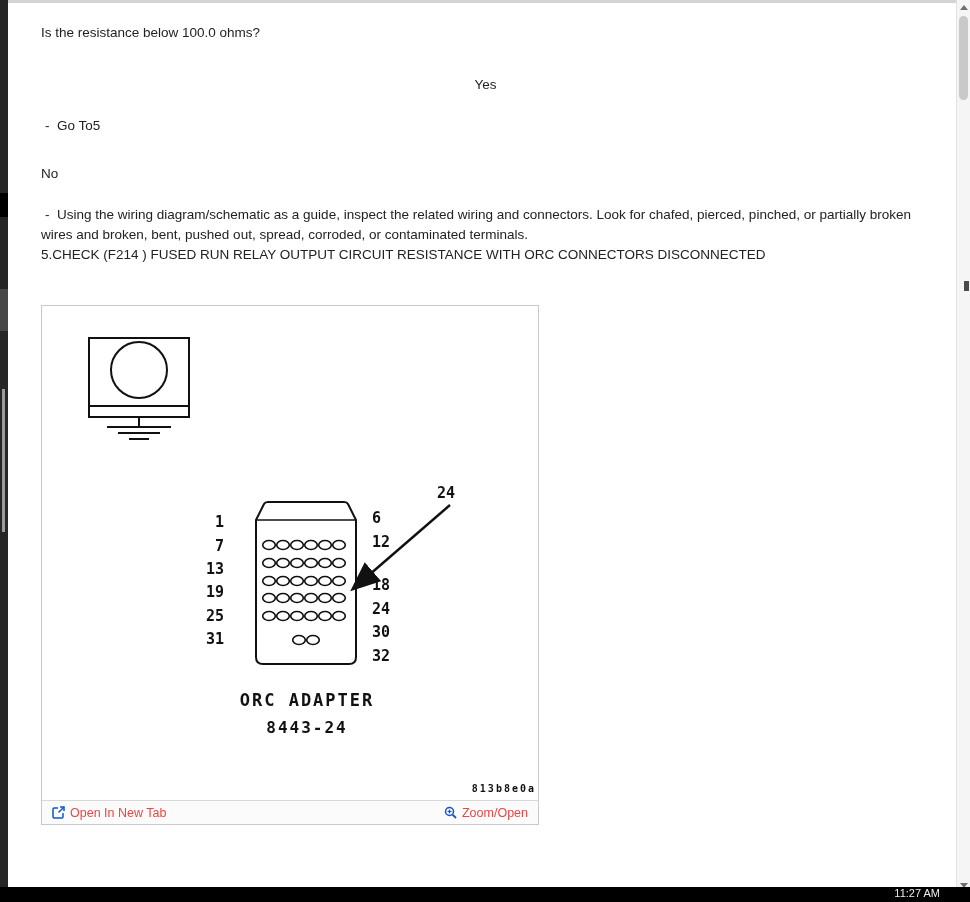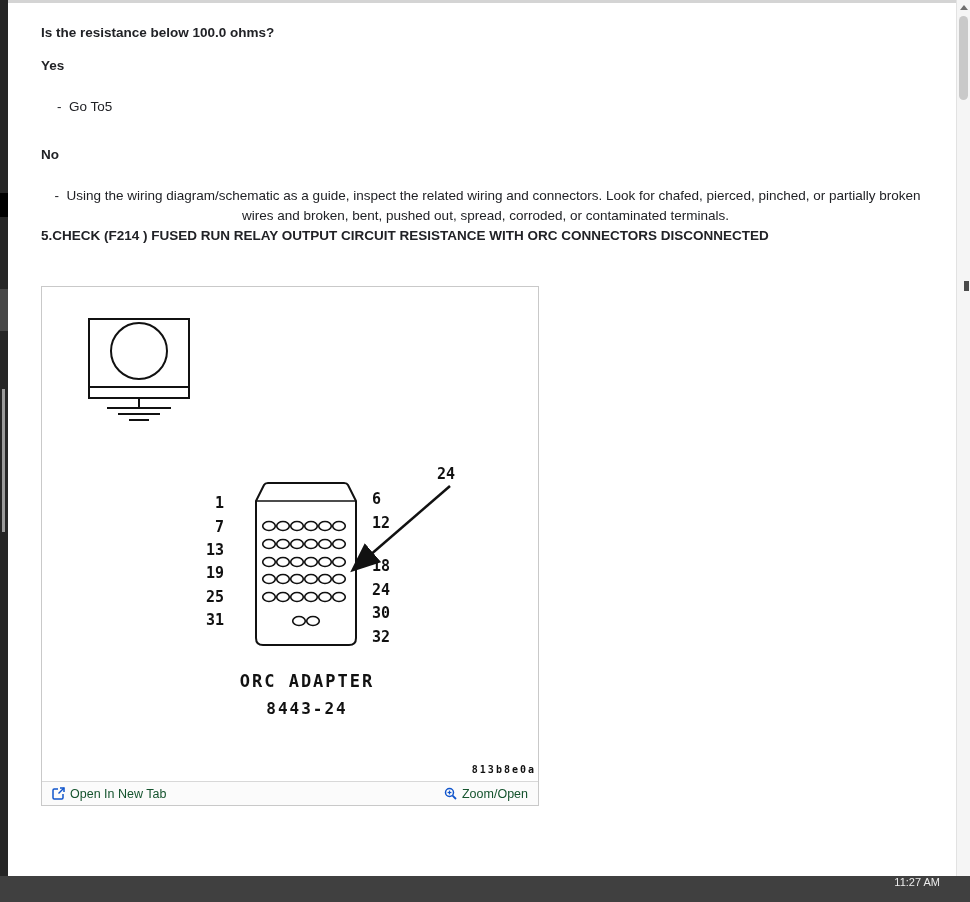--- a/index.html
+++ b/index.html
@@ -10,55 +10,55 @@
 
   
   .left-strip { position:absolute; left:0; top:0; width:8px; height:892px; background:#262626; z-index:4; }
   .ls-black { position:absolute; left:0; top:193px; width:8px; height:24px; background:#000; }
   .ls-light { position:absolute; left:0; top:289px; width:8px; height:42px; background:#474747; }
   .ls-thumb { position:absolute; left:2px; top:389px; width:3px; height:143px; background:#9b9b9b; }
 
   
   .doc { position:absolute; left:10px; top:0; width:946px; padding:0 26px 0 31px; z-index:1; }
   .doc p { font-size:13.5px; line-height:20px; color:#212226; }
-  .bold { font-weight:bold; color:#1c1d20; }
+  .bold { font-weight:normal; color:#1c1d20; }
   .q { margin-top:23px; }
-  .lbl-yes { margin-top:13px; }
+  .lbl-yes { margin-top:32px;text-align:center; }
   .lbl-no { margin-top:28px; }
   .step { white-space:pre-wrap; text-indent:4px; }
-  .step-goto { margin-top:21px;margin-left:12px; }
-  .step-1 { margin-top:21px;text-align:center; }
+  .step-goto { margin-top:21px; }
+  .step-1 { margin-top:21px; }
   .heading5 { }
   a.doclink { color:#2057c7; text-decoration:none; cursor:pointer; }
 
   
   .figure { margin-top:40px; width:498px; height:520px; border:1px solid #c9c9c9; position:relative; background:#fff; }
   .fig-canvas { display:block; }
   .fig-footer { position:absolute; left:0; right:0; bottom:0; height:24px; border-top:1px solid #d8d8d8;
                 background:#fbfbfb; display:flex; align-items:center; justify-content:space-between; padding:0 10px; }
-  a.figlink { display:flex; align-items:center; gap:5px; color:#14532d; font-size:12.5px; text-decoration:none; cursor:pointer; }
+  a.figlink { display:flex; align-items:center; gap:5px; color:#ef4444; font-size:12.5px; text-decoration:none; cursor:pointer; }
   a.figlink svg { flex:0 0 auto; }
 
   
   .pin, .callout { font-family:"DejaVu Sans Mono", monospace; font-weight:bold; font-size:15px; fill:#111; }
   .cap1 { font-family:"DejaVu Sans Mono", monospace; font-weight:bold; font-size:17px; letter-spacing:2px; fill:#111; }
   .cap2 { font-family:"DejaVu Sans Mono", monospace; font-weight:bold; font-size:16px; letter-spacing:2px; fill:#111; }
   .wm   { font-family:"DejaVu Sans Mono", monospace; font-weight:bold; font-size:10px; letter-spacing:2px; fill:#111; }
 
   
   .scrollbar { position:absolute; right:0; top:0; width:14px; height:892px; background:#f5f5f5; border-left:1px solid #e2e2e2; z-index:5; }
   .sb-btn { position:absolute; left:0; width:13px; height:14px; display:flex; align-items:center; justify-content:center; }
   .sb-up { top:0; } .sb-down { bottom:0; }
   .tri-up { width:0; height:0; border-left:4px solid transparent; border-right:4px solid transparent; border-bottom:5px solid #6f6f6f; }
   .tri-down { width:0; height:0; border-left:4px solid transparent; border-right:4px solid transparent; border-top:5px solid #6f6f6f; }
   .sb-thumb { position:absolute; left:2px; top:16px; width:9px; height:84px; background:#c9c9c9; border-radius:5px; }
   .sb-mark { position:absolute; right:1px; top:281px; width:5px; height:10px; background:#4a4a4a; }
 
   
-  .taskbar { position:absolute; left:0; bottom:0; width:970px; height:26px; background:#404040; overflow:hidden; z-index:6; }
+  .taskbar { position:absolute; left:0; bottom:0; width:970px; height:15px; background:#000000; overflow:hidden; z-index:6; }
   .clock { position:absolute; right:30px; top:1px; color:#ececec; font-size:11px; line-height:11px; }
 </style>
 </head>
 <body>
 
 <div class="top-border"></div>
 
 <div class="left-strip">
   <div class="ls-black"></div>
   <div class="ls-light"></div>

